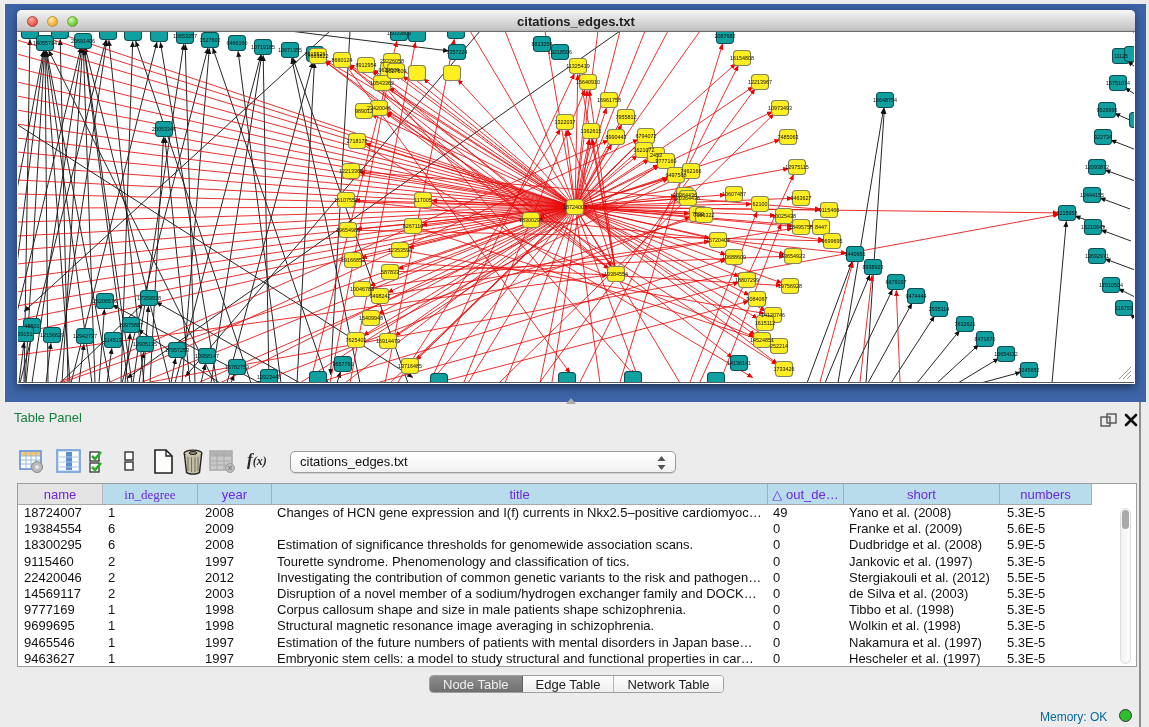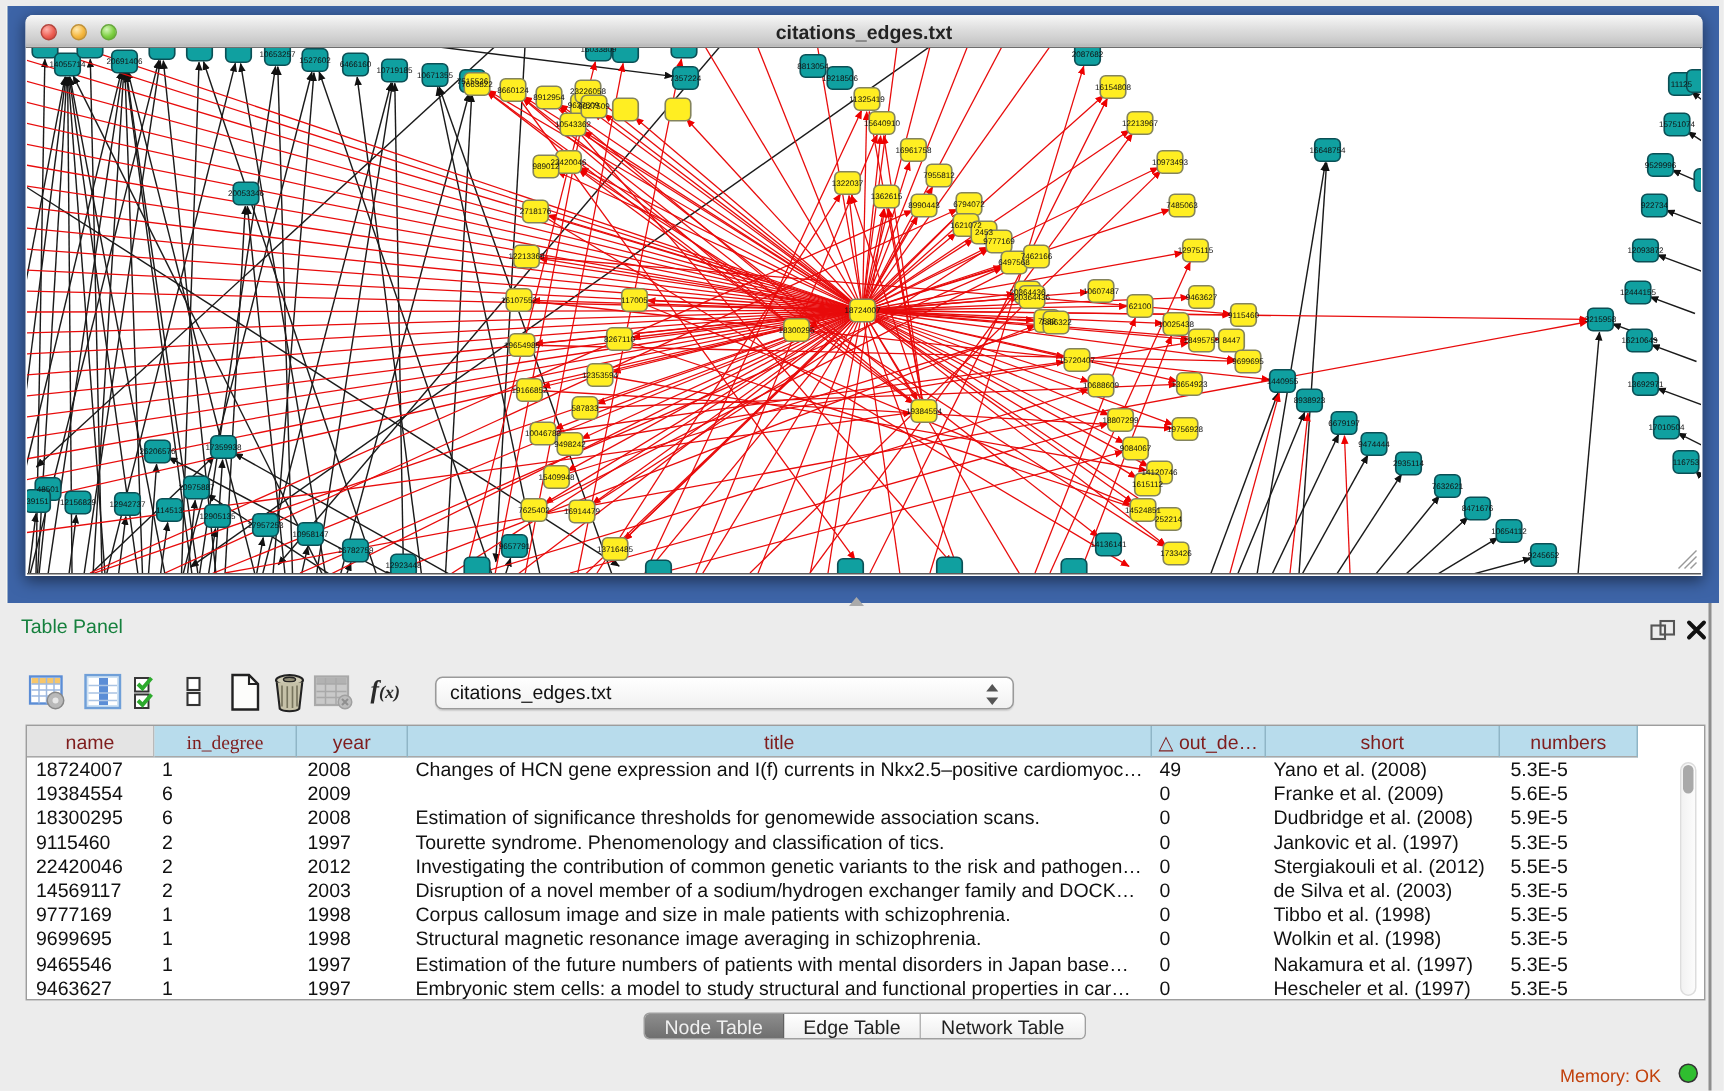--- a/index.html
+++ b/index.html
@@ -23,37 +23,37 @@
 #tp-head .t { position:absolute; left:14px; top:8px; font-size:13px; color:#15803d; }
 #inner { position:absolute; left:14px; top:40px; width:1114px; height:230px; }
 #toolbar { position:absolute; left:0; top:0; width:100%; height:40px; }
 #combo { position:absolute; left:276px; top:9px; width:386px; height:22px;
   background:linear-gradient(#ffffff,#f1f1f1); border:1px solid #9a9a9a;
   border-radius:5px; font-size:13px; color:#111; line-height:20px;
   padding-left:9px; box-shadow:0 1px 1px rgba(0,0,0,.12); }
 #tablebox { position:absolute; left:3px; top:41px; width:1120px; height:184px;
   background:#fff; border:1px solid #9d9d9d; }
 .th { position:absolute; top:0; height:21px; background:#b8dcec;
-  border-right:1px solid #8fb5c6; border-bottom:1px solid #a8a8a8; font-size:13px; color:#7f1d1d;
+  border-right:1px solid #8fb5c6; border-bottom:1px solid #a8a8a8; font-size:13px; color:#6d28d9;
   text-align:center; line-height:21px; }
 .tr { position:relative; height:16.2px; font-size:13px; color:#111;
   white-space:nowrap; }
 .tr span { position:absolute; top:0; line-height:16.2px; }
 .c1 { left:6px; } .c2 { left:90px; } .c3 { left:187px; }
 .c4 { left:259px; } .c5 { left:755px; }
 .c6 { left:831px; } .c7 { left:989px; }
 #tabs { position:absolute; left:429px; top:273px; height:18px; display:flex;
   border:1px solid #9f9f9f; border-radius:4px; overflow:hidden;
   font-size:13px; background:#fff; }
 #tabs div { padding:0 13px; line-height:17px; color:#222;
   background:linear-gradient(#ffffff,#eeeeee); border-right:1px solid #b5b5b5; }
 #tabs div.sel { background:linear-gradient(#8d8d8d,#6f6f6f); color:#f0f0f0;
   border-right:1px solid #616161; }
 #tabs div:last-child { border-right:none; }
-#mem { position:absolute; left:1040px; top:308px; font-size:12px; color:#c2410c; }
+#mem { position:absolute; left:1040px; top:308px; font-size:12px; color:#0369a1; }
 #memdot { position:absolute; left:1119px; top:307px; width:13px; height:13px;
   border-radius:50%; background:#2fbe2f; border:1.5px solid #333; }
 </style></head><body>
 <div id="desk"></div>
 <div id="win">
   <div id="tbar">
     <span class="ti">citations_edges.txt</span>
     <span class="tl" style="left:9.5px; background:radial-gradient(circle at 35% 30%, #ffb3ac, #ee6156 55%, #c33b30); border:0.5px solid #b5443c;"></span>
     <span class="tl" style="left:29.5px; background:radial-gradient(circle at 35% 30%, #ffe9b0, #f5b840 55%, #d1952b); border:0.5px solid #c09137;"></span>
     <span class="tl" style="left:49.5px; background:radial-gradient(circle at 35% 30%, #d4f7b8, #7ed043 55%, #57a524); border:0.5px solid #67a83c;"></span>
@@ -723,21 +723,21 @@
             <span class="c3">2003</span>
             <span class="c4">Disruption of a novel member of a sodium/hydrogen exchanger family and DOCK…</span>
             <span class="c5">0</span>
             <span class="c6">de Silva et al. (2003)</span>
             <span class="c7">5.3E-5</span>
           </div>
           <div class="tr">
             <span class="c1">9777169</span>
             <span class="c2">1</span>
             <span class="c3">1998</span>
-            <span class="c4">Corpus callosum image and size in male patients with schizophrenia.</span>
+            <span class="c4">Corpus callosum shape and size in male patients shape schizophrenia.</span>
             <span class="c5">0</span>
             <span class="c6">Tibbo et al. (1998)</span>
             <span class="c7">5.3E-5</span>
           </div>
           <div class="tr">
             <span class="c1">9699695</span>
             <span class="c2">1</span>
             <span class="c3">1998</span>
             <span class="c4">Structural magnetic resonance image averaging in schizophrenia.</span>
             <span class="c5">0</span>

